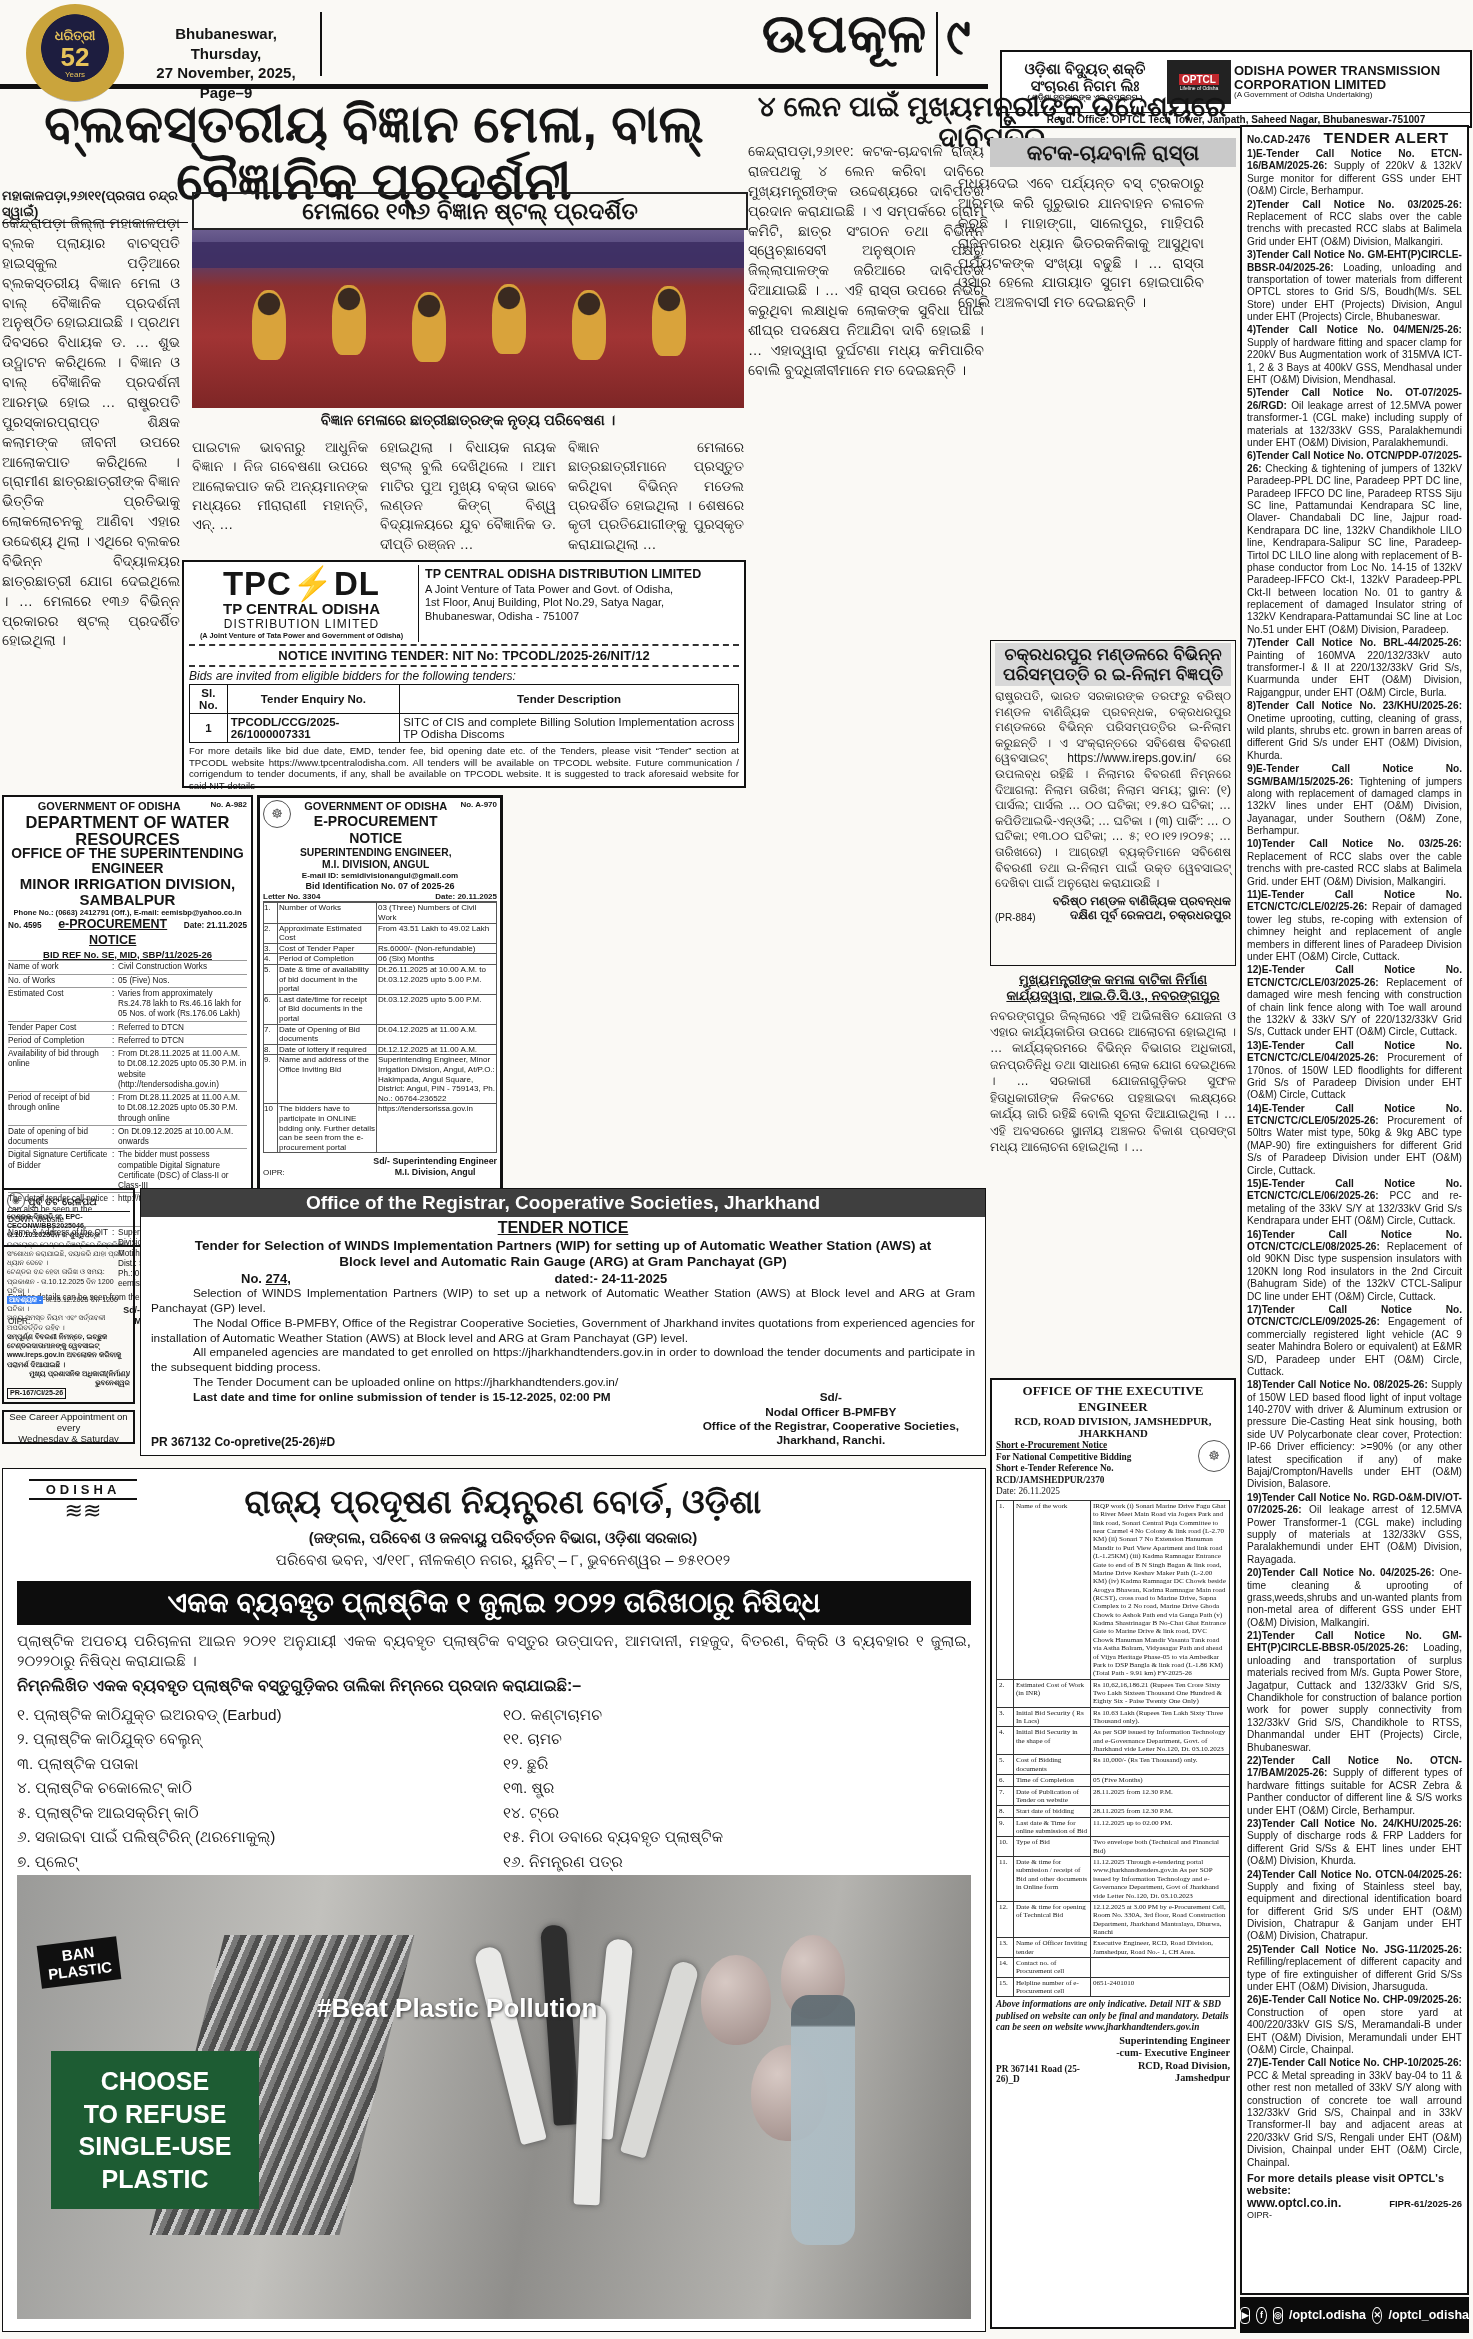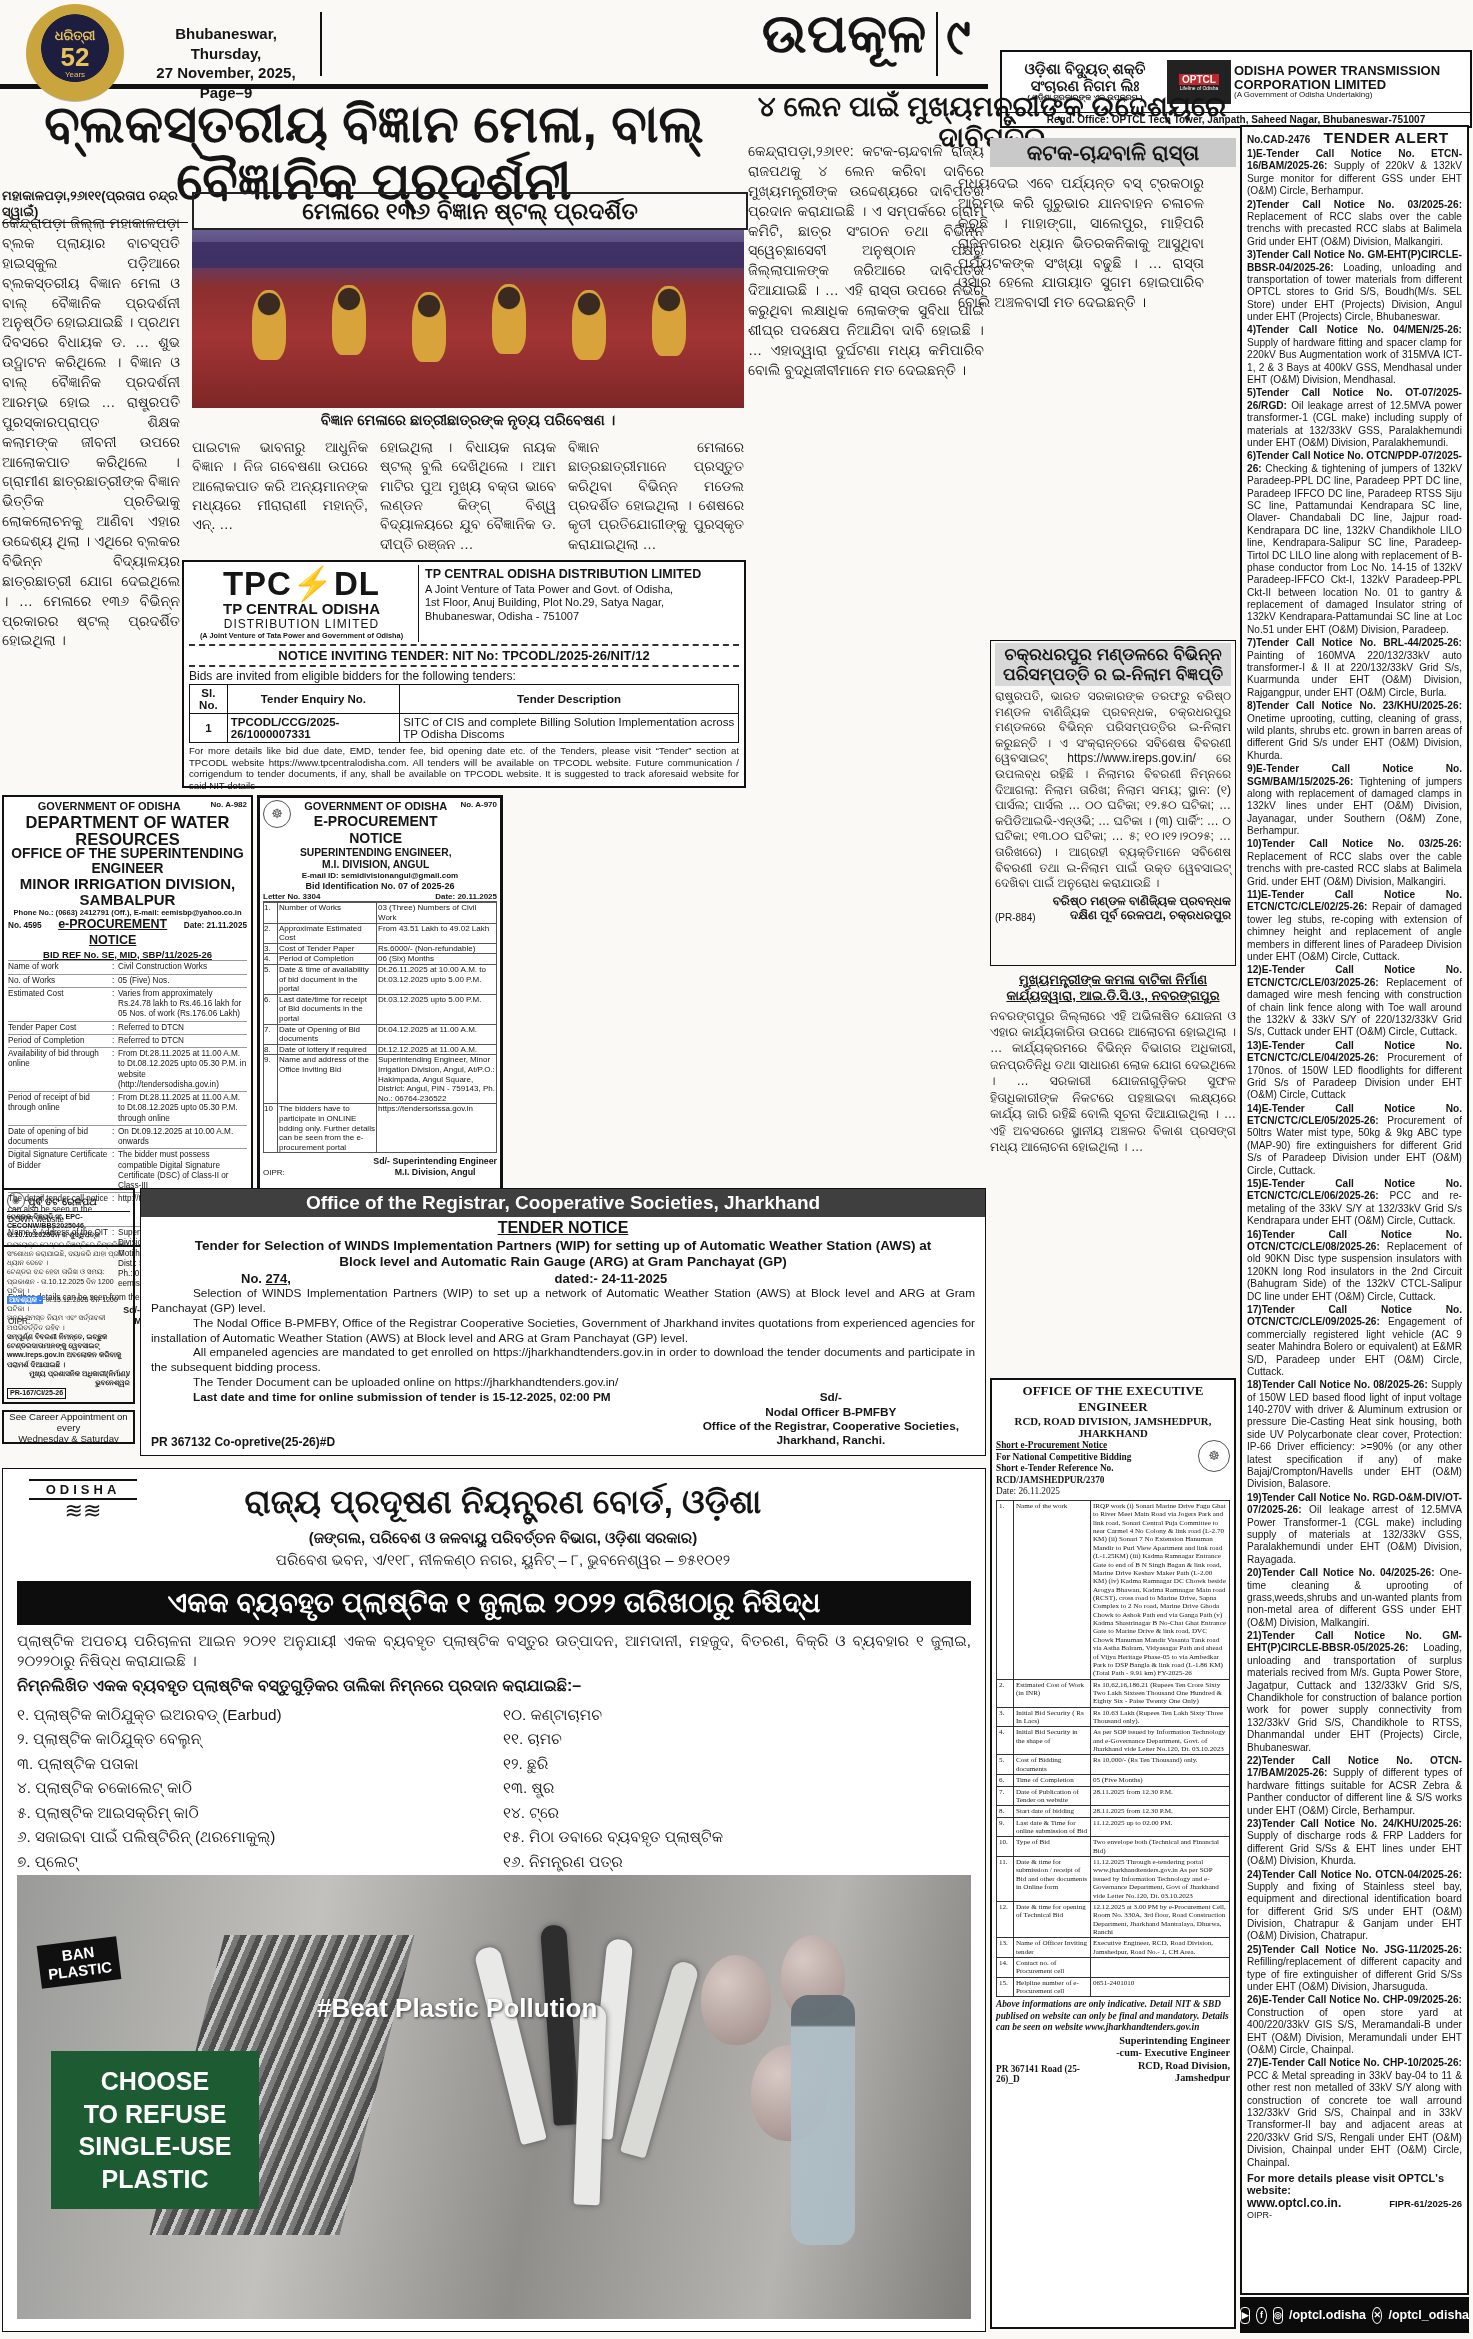--- a/index.html
+++ b/index.html
@@ -52,21 +52,21 @@
   #tpcodl .hd{display:flex;}
   #tpcodl .hl{width:225px;text-align:center;border-right:1.5px solid #111;padding:2px 4px 2px 0;}
   #tpcodl .logo{font-size:33px;font-weight:bold;letter-spacing:1px;line-height:1;}
   #tpcodl .n1{font-size:15px;font-weight:bold;}
   #tpcodl .n2{font-size:12px;letter-spacing:1px;}
   #tpcodl .n3{font-size:7.3px;font-weight:bold;}
   #tpcodl .hr{flex:1;padding:2px 0 2px 6px;font-size:11px;line-height:1.25;}
   #tpcodl .hr .t{font-weight:bold;font-size:12.5px;}
   .dash{border-top:2px dashed #333;margin:2px 0;}
   #tpcodl .nit{font-weight:bold;font-size:13px;text-align:center;}
-  #tpcodl .intro{font-size:12px;margin:1px 0;}
+  #tpcodl .intro{font-size:12px;margin:1px 0;font-style:italic;}
   #tpcodl table{border-collapse:collapse;width:100%;font-size:11.5px;}
   #tpcodl th,#tpcodl td{border:1.5px solid #111;padding:2px 3px;}
   #tpcodl .ft{font-size:9.6px;line-height:1.2;text-align:justify;margin-top:2px;}
 
   
   .notice{border:2.5px solid #111;background:#fff;box-sizing:border-box;}
   #dowr{left:2px;top:795px;width:251px;height:452px;padding:3px 4px;font-size:8.2px;line-height:1.25;}
   #dowr .g{font-size:11px;font-weight:bold;text-align:center;}
   #dowr .d1{font-size:16.5px;font-weight:bold;text-align:center;line-height:1.02;}
   #dowr .d2{font-size:13.8px;font-weight:bold;text-align:center;line-height:1.05;}

